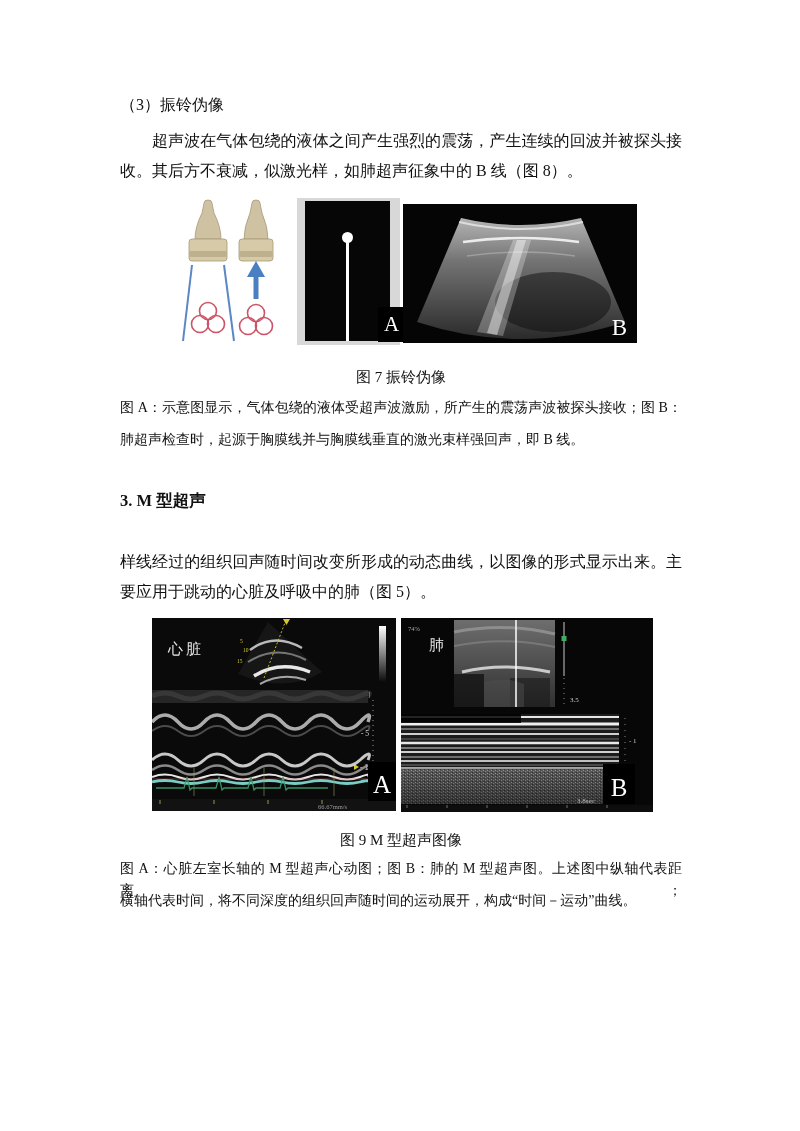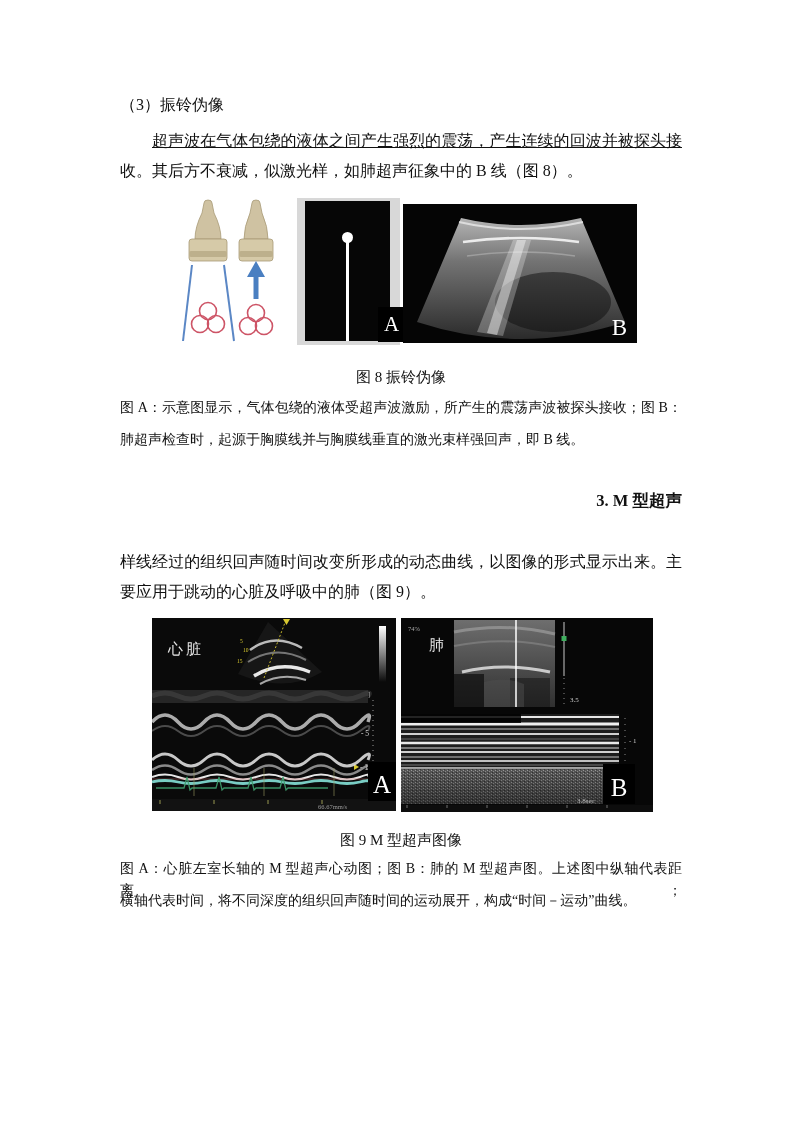--- a/index.html
+++ b/index.html
@@ -3,22 +3,22 @@
 <meta charset="utf-8">
 <style>
   html,body{margin:0;padding:0;background:#ffffff;}
   .page{
     position:relative;width:800px;height:908px;background:#ffffff;
     font-family:"Liberation Serif","DejaVu Serif",serif;color:#111;
     overflow:hidden;margin:0 auto;padding-left:28px;
   }
   .tline{position:absolute;left:120px;width:562px;font-size:16px;line-height:22px;white-space:nowrap;}
   .just{text-align:justify;text-align-last:justify;white-space:normal;}
-  .indent{padding-left:32px;box-sizing:border-box;text-decoration:underline;}
-  .bold{font-weight:bold;font-size:16.5px;text-align:right;}
+  .indent{padding-left:32px;box-sizing:border-box;}
+  .bold{font-weight:bold;font-size:16.5px;}
   .desc{font-size:14px;}
   .cap{font-size:15px;text-align:center;white-space:normal;}
   .ctr{white-space:normal;}
   .pagenum{position:absolute;left:0;width:800px;top:1056px;text-align:center;font-size:14px;}
   .abs{position:absolute;}
   
   .f8a-frame{position:absolute;left:297px;top:198px;width:103px;height:147px;background:#d8d8d8;}
   .f8a-black{position:absolute;left:8px;top:3px;width:85px;height:140px;background:#060606;}
   .f8a-dot{position:absolute;left:37px;top:31px;width:11px;height:11px;border-radius:50%;background:#ffffff;}
   .f8a-line{position:absolute;left:41px;top:41px;width:2.5px;height:99px;background:#ffffff;}
@@ -96,27 +96,27 @@
     <path d="M58 14 Q118 28 178 14 L222 118 Q118 152 14 118 Z" fill="url(#g8-fan)" opacity="0.92"></path>
     <path d="M56 18 Q118 32 180 18" stroke="#e9e9e9" stroke-width="2" fill="none" opacity="0.8"></path>
     <path d="M60 38 Q118 30 176 38" stroke="#f0f0f0" stroke-width="2.6" fill="none" opacity="0.95"></path>
     <path d="M64 52 Q120 44 172 52" stroke="#bfbfbf" stroke-width="1.5" fill="none" opacity="0.5"></path>
     <ellipse cx="150" cy="98" rx="58" ry="30" fill="#0d0d0d" opacity="0.5"></ellipse>
     <polygon points="110,36 128,36 100,132 74,128" fill="#ffffff" opacity="0.28"></polygon>
     <polygon points="114,36 123,36 94,131 84,129" fill="#ffffff" opacity="0.42"></polygon>
     <text x="224" y="131" text-anchor="end" font-size="23" fill="#ffffff">B</text>
   </svg>
 
-  <div class="tline cap" style="top:366px">图 8  振铃伪像</div>
+  <div class="tline cap" style="top:366px">图 7  振铃伪像</div>
   <div class="tline desc just" style="top:397px">图 A：示意图显示，气体包绕的液体受超声波激励，所产生的震荡声波被探头接收；图 B：</div>
   <div class="tline desc ctr" style="top:429px">肺超声检查时，起源于胸膜线并与胸膜线垂直的激光束样强回声，即 B 线。</div>
 
   <div class="tline bold" style="top:490px">3. M 型超声</div>
   <div class="tline just" style="top:551px">样线经过的组织回声随时间改变所形成的动态曲线，以图像的形式显示出来。主</div>
-  <div class="tline" style="top:581px">要应用于跳动的心脏及呼吸中的肺（图 9）。</div>
+  <div class="tline" style="top:581px">要应用于跳动的心脏及呼吸中的肺（图 5）。</div>
 
   <svg class="abs" style="left:152px;top:618px" width="244" height="193" viewBox="0 0 244 193">
     <defs>
       <linearGradient id="g9h-bar" x1="0" y1="0" x2="0" y2="1">
         <stop offset="0" stop-color="#ffffff"></stop>
         <stop offset="1" stop-color="#0a0a0a"></stop>
       </linearGradient>
     </defs>
     <rect x="0" y="0" width="244" height="193" fill="#0a0a0a"></rect>
     <text x="16" y="36" font-size="15" fill="#e8e8e8" letter-spacing="3" class="uslabel">心脏</text>

